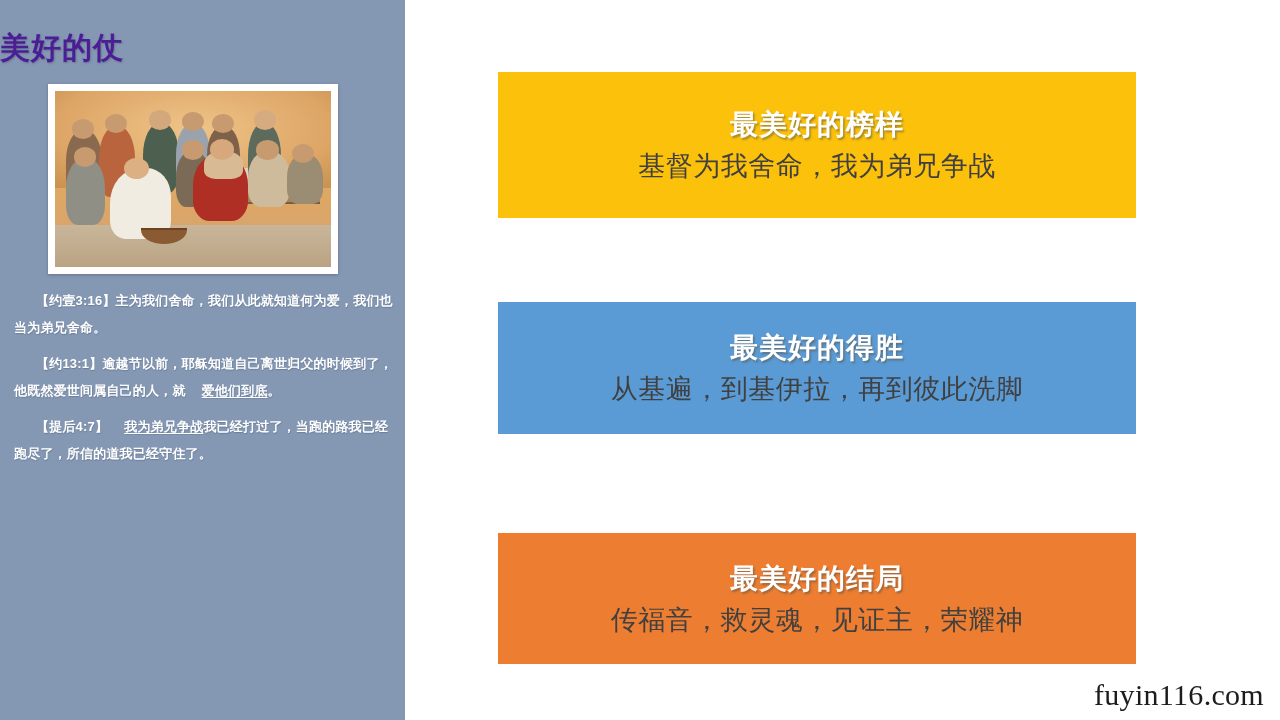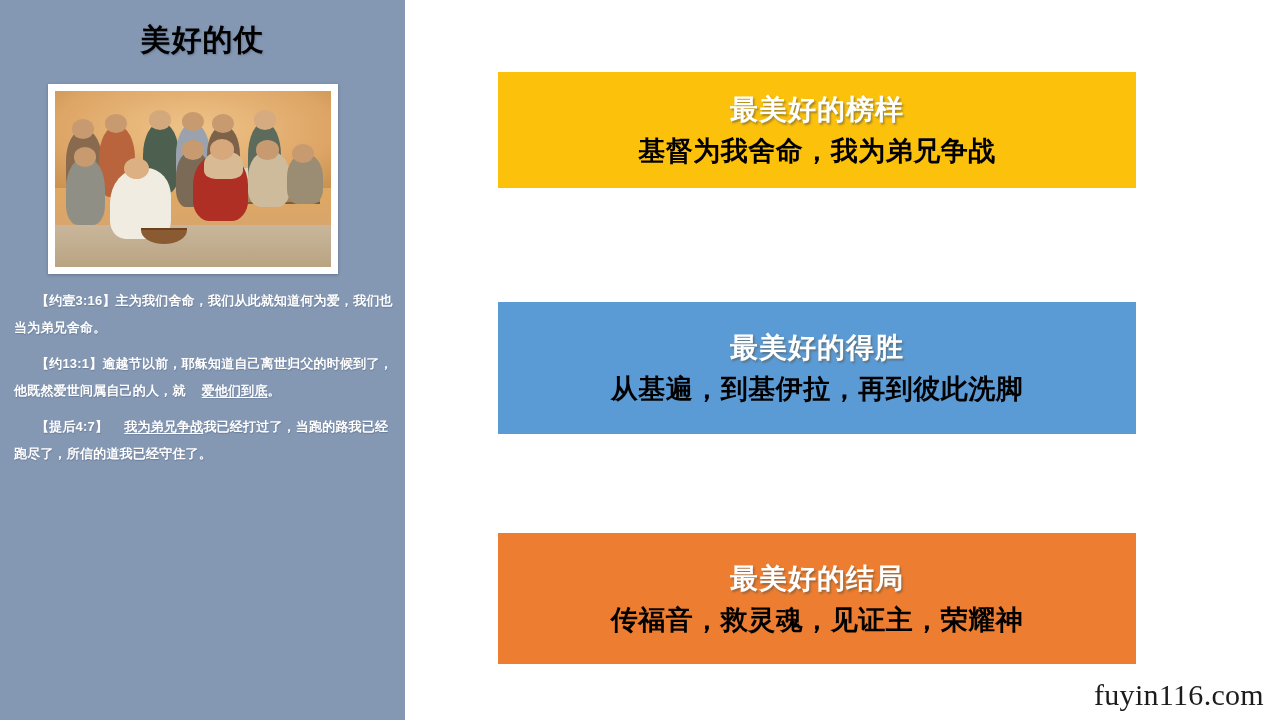--- a/index.html
+++ b/index.html
@@ -11,26 +11,25 @@
   }
   .slide { position:relative; width:1280px; height:720px; background:#fff; }
 
   
   .sidebar {
     position:absolute; left:0; top:0;
     width:405px; height:720px;
     background:#8498b4;
   }
   .sidebar-title {
-    text-align:center;
-    color:#000000;
+    color:#4c1d95;
     font-size:30px;
     font-weight:bold;
     letter-spacing:1px;
-    padding-top:20px;
+    padding-top:28px;
     text-shadow:1px 1px 2px rgba(80,95,120,0.55);
   }
   .photo-frame {
     position:absolute;
     left:48px; top:84px;
     width:290px; height:190px;
     background:#ffffff;
     padding:7px;
     box-shadow:0 1px 3px rgba(60,72,95,0.45);
   }
@@ -61,36 +60,36 @@
   
   .banner {
     position:absolute;
     left:498px;
     width:638px;
     display:flex;
     flex-direction:column;
     align-items:center;
     justify-content:center;
   }
-  .banner-1 { top:72px;  height:116px; background:#fcc10a; }
+  .banner-1 { top:72px;  height:146px; background:#fcc10a; }
   .banner-2 { top:302px; height:132px; background:#5b9bd5; }
   .banner-3 { top:533px; height:131px; background:#ed7d31; }
 
   .banner-head {
     color:#ffffff;
     font-size:28px;
     font-weight:bold;
     letter-spacing:1px;
     text-shadow:1.5px 1.5px 2px rgba(90,85,70,0.55);
     margin-bottom:4px;
   }
   .banner-sub {
-    color:#000000;
+    color:#404040;
     font-size:27px;
-    font-weight:bold;
+    font-weight:normal;
     letter-spacing:0.5px;
   }
 
   
   .watermark {
     position:absolute;
     right:16px; bottom:8px;
     font-size:30px;
     color:#1c1c1c;
     font-family:Liberation Serif, serif;

